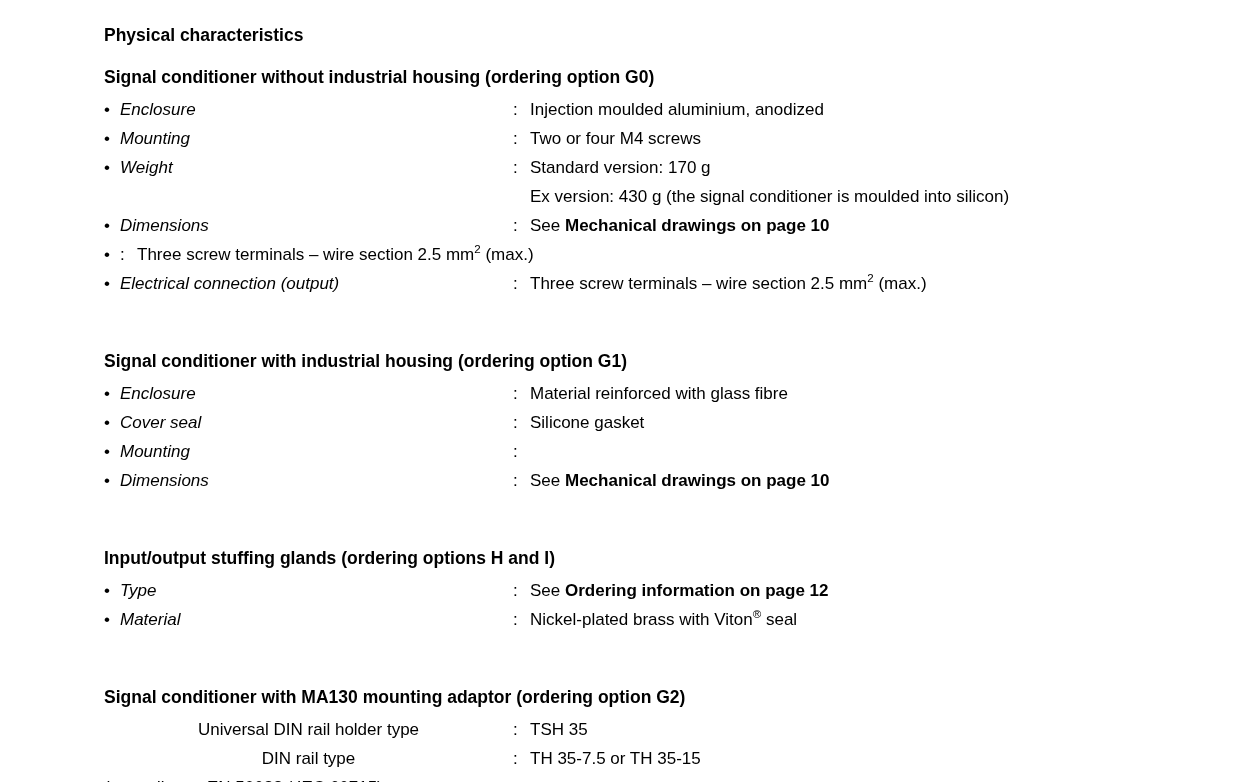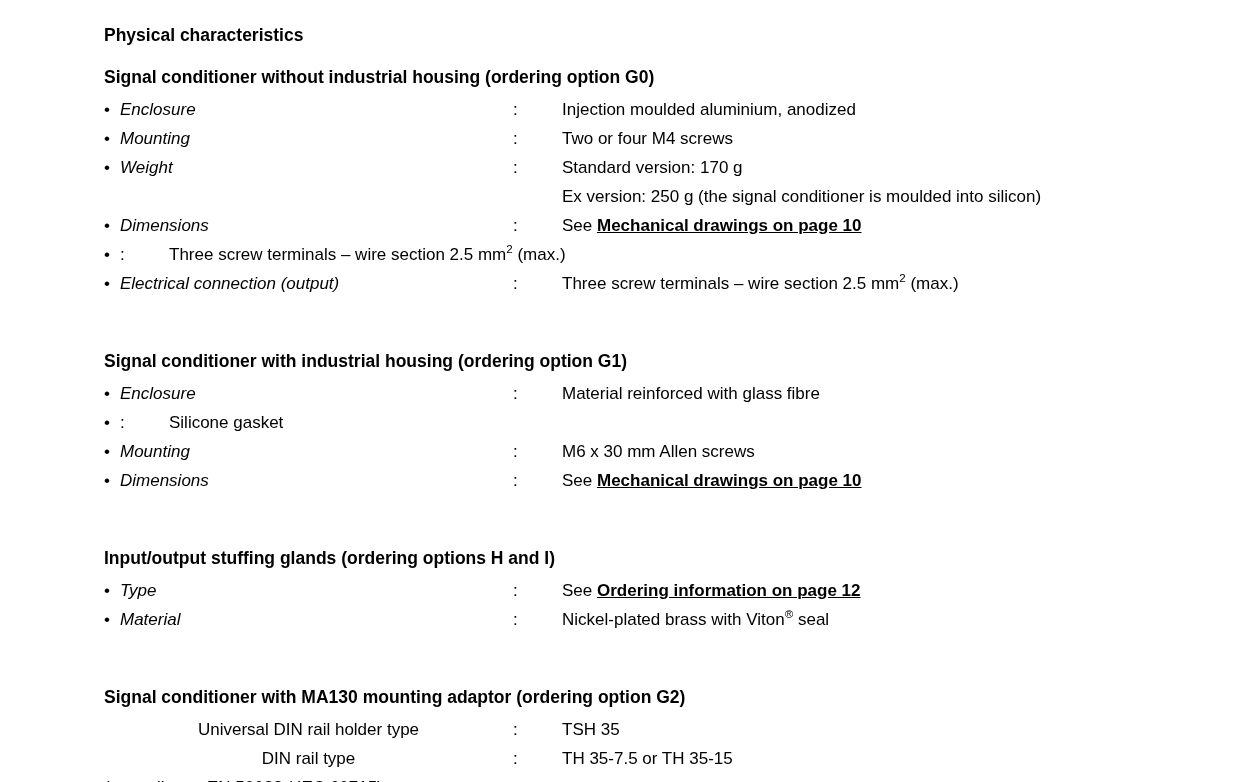--- a/index.html
+++ b/index.html
@@ -79,23 +79,22 @@
   }
   .colon {
     flex: 0 0 17px;
     width: 17px;
     line-height: 29px;
   }
   .value {
     flex: 1 1 auto;
     line-height: 29px;
     white-space: nowrap;
-    margin-left: 32px;
-  }
-  .value b { font-weight: bold; text-decoration: underline; }
+  }
+  .value b { font-weight: bold; }
   .value .sub-line { display: block; }
 
   sup {
     font-size: 0.68em;
     vertical-align: super;
     line-height: 0;
   }
 
   .note-line {
     line-height: 29px;
@@ -124,21 +123,21 @@
           <div class="row">
             <span class="bullet">•</span>
             <span class="term">Mounting</span>
             <span class="colon">:</span>
             <span class="value"><span>Two or four M4 screws</span></span>
           </div>
           <div class="row">
             <span class="bullet">•</span>
             <span class="term">Weight</span>
             <span class="colon">:</span>
-            <span class="value"><span>Standard version: 170 g</span><span class="sub-line">Ex version: 250 g (the signal conditioner is moulded into silicon)</span></span>
+            <span class="value"><span>Standard version: 170 g</span><span class="sub-line">Ex version: 430 g (the signal conditioner is moulded into silicon)</span></span>
           </div>
           <div class="row">
             <span class="bullet">•</span>
             <span class="term">Dimensions</span>
             <span class="colon">:</span>
             <span class="value"><span>See </span><b>Mechanical drawings on page 10</b></span>
           </div>
           <div class="row">
             <span class="bullet">•</span>
             <span class="colon">:</span>
@@ -157,28 +156,28 @@
         <div class="section-heading">Signal conditioner with industrial housing (ordering option G1)</div>
         <div class="rows">
           <div class="row">
             <span class="bullet">•</span>
             <span class="term">Enclosure</span>
             <span class="colon">:</span>
             <span class="value"><span>Material reinforced with glass fibre</span></span>
           </div>
           <div class="row">
             <span class="bullet">•</span>
+            <span class="term">Cover seal</span>
             <span class="colon">:</span>
             <span class="value"><span>Silicone gasket</span></span>
           </div>
           <div class="row">
             <span class="bullet">•</span>
             <span class="term">Mounting</span>
             <span class="colon">:</span>
-            <span class="value"><span>M6 x 30 mm Allen screws</span></span>
           </div>
           <div class="row">
             <span class="bullet">•</span>
             <span class="term">Dimensions</span>
             <span class="colon">:</span>
             <span class="value"><span>See </span><b>Mechanical drawings on page 10</b></span>
           </div>
         </div>
       </div>
       <div class="gap-section"></div>

